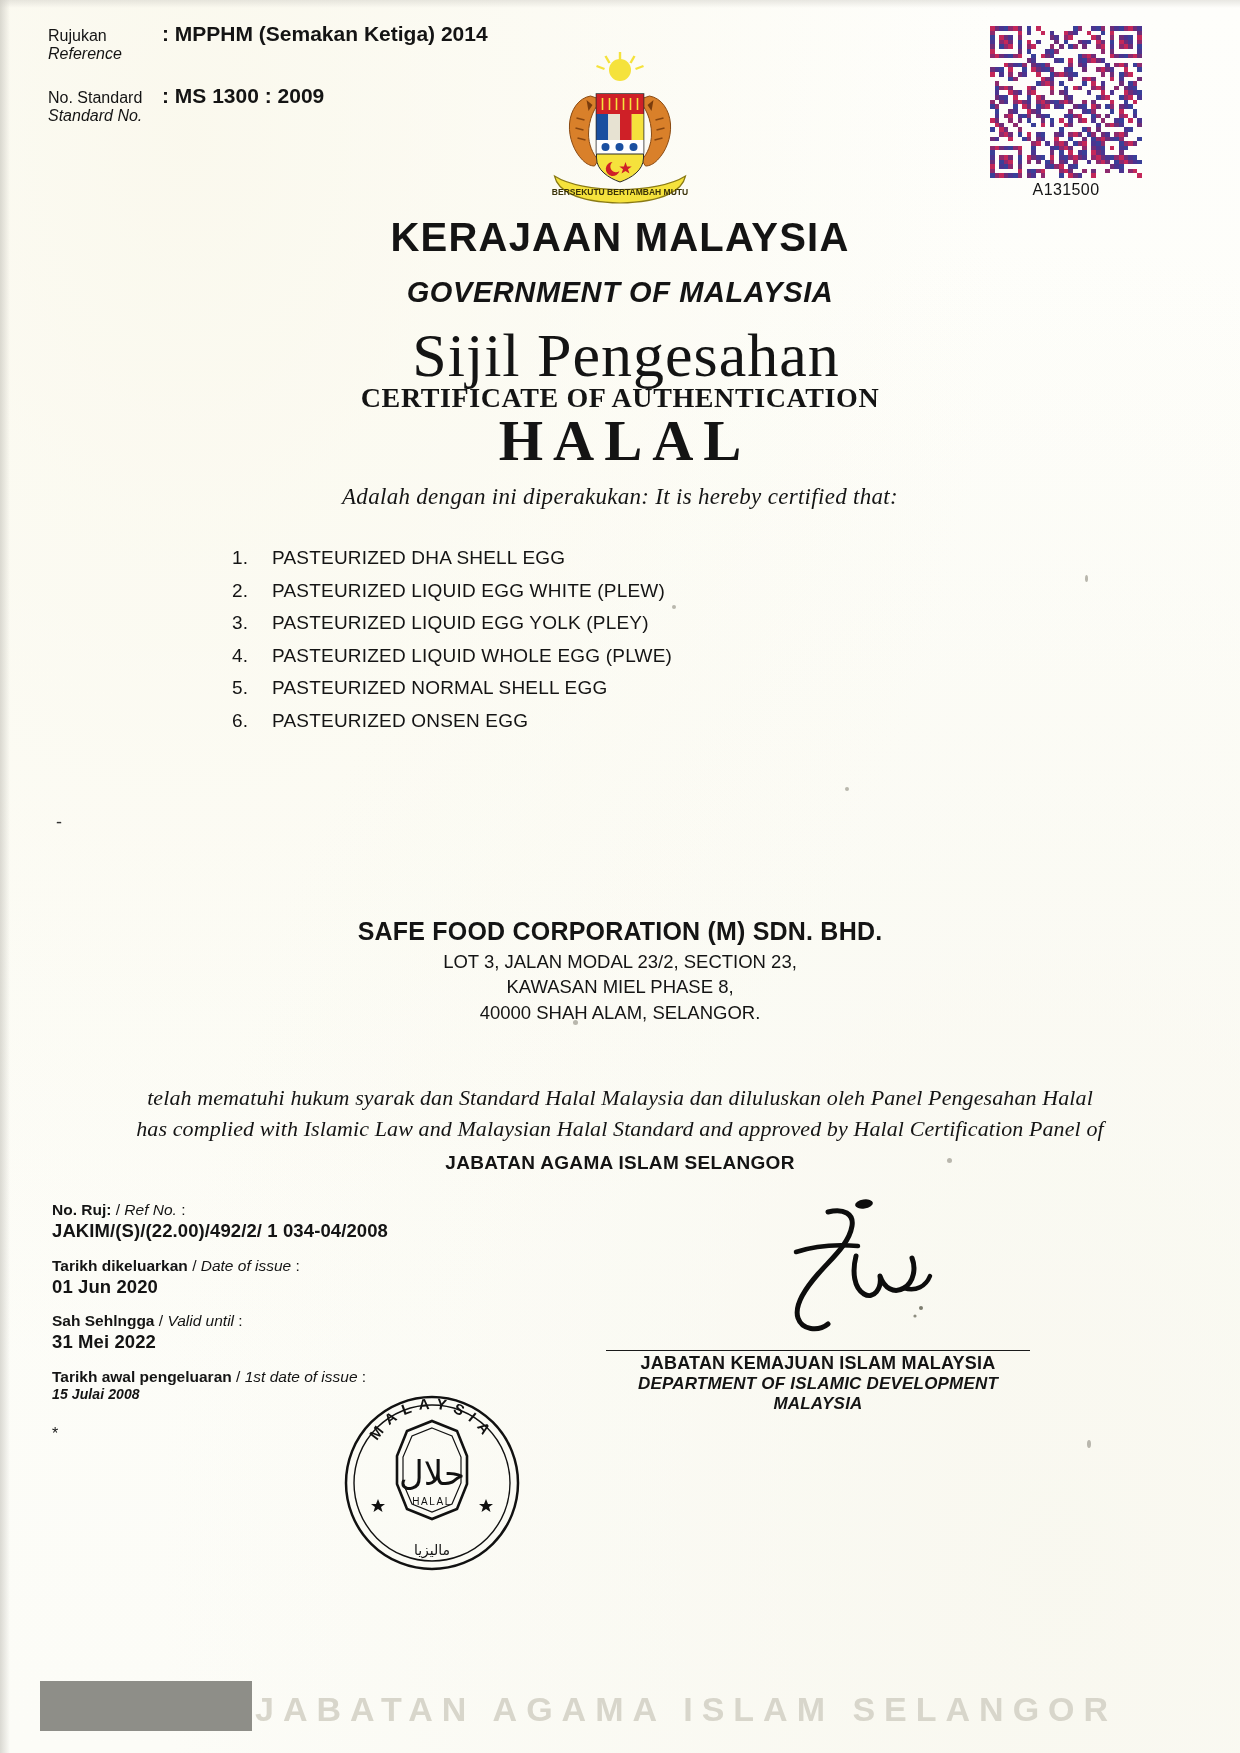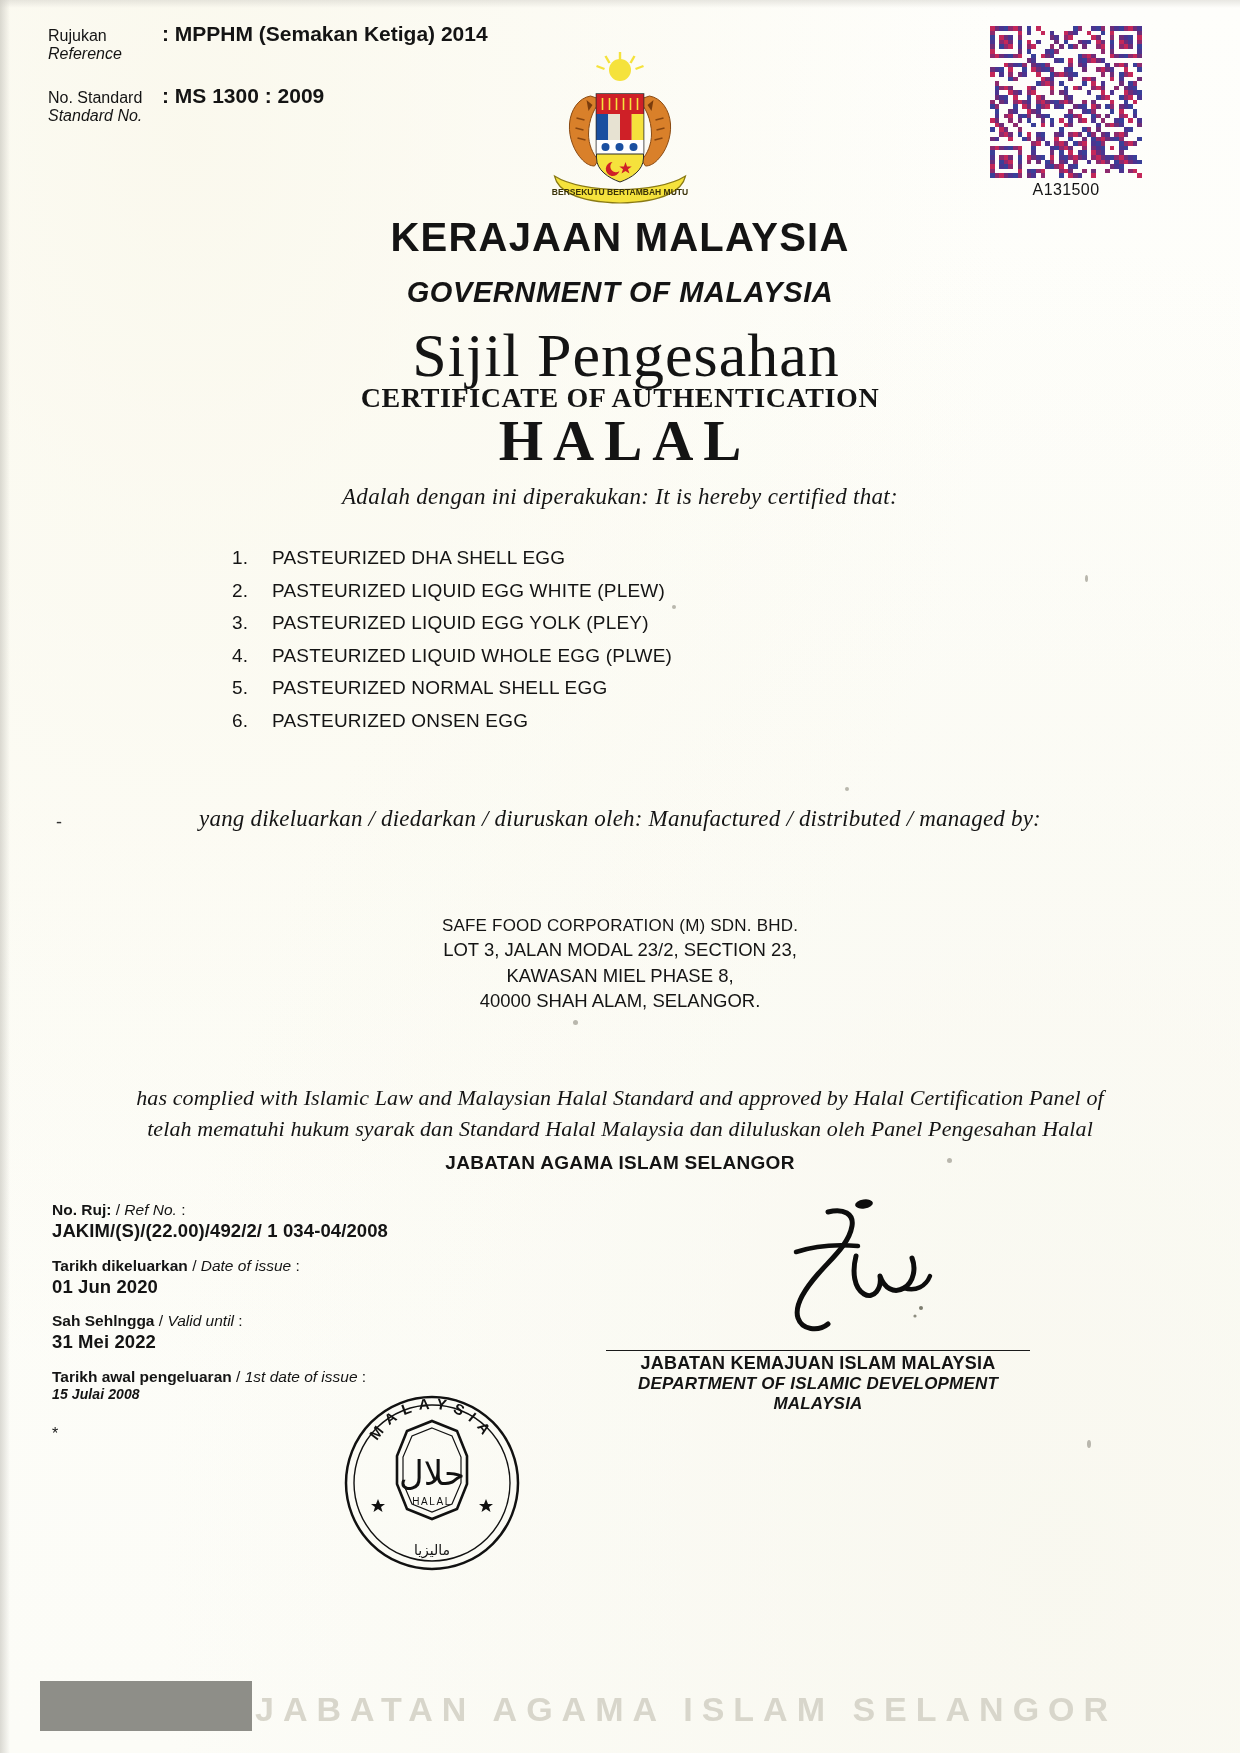--- a/index.html
+++ b/index.html
@@ -192,22 +192,22 @@
   
   .company {
     position: absolute;
     left: 0; right: 0;
     top: 914px;
     text-align: center;
     font-size: 18.5px;
     line-height: 1.38;
   }
   .company-name {
-    font-weight: normal;
-    font-size: 17px;
+    font-weight: bold;
+    font-size: 25px;
     letter-spacing: 0.2px;
   }
 
   
   .compliance {
     position: absolute;
     left: 0; right: 0;
     top: 1082px;
     text-align: center;
     font-family: "Liberation Serif", serif;
@@ -994,32 +994,31 @@
         <span class="prod-num">5.</span>
         <span class="prod-name">PASTEURIZED NORMAL SHELL EGG</span>
       </div>
       <div class="prod-row">
         <span class="prod-num">6.</span>
         <span class="prod-name">PASTEURIZED ONSEN EGG</span>
       </div>
     </div>
 
   <div class="dash-left">-</div>
-  <div class="mfg-line">yang dikeluarkan / diedarkan / diuruskan oleh: Manufactured / distributed / managed by:</div>
 
   <div class="company">
     <div class="company-name">SAFE FOOD CORPORATION (M) SDN. BHD.</div>
     <div>LOT 3, JALAN MODAL 23/2, SECTION 23,</div>
     <div>KAWASAN MIEL PHASE 8,</div>
     <div>40000 SHAH ALAM, SELANGOR.</div>
   </div>
 
   <div class="compliance">
+    <div>telah mematuhi hukum syarak dan Standard Halal Malaysia dan diluluskan oleh Panel Pengesahan Halal</div>
     <div>has complied with Islamic Law and Malaysian Halal Standard and approved by Halal Certification Panel of</div>
-    <div>telah mematuhi hukum syarak dan Standard Halal Malaysia dan diluluskan oleh Panel Pengesahan Halal</div>
   </div>
   <div class="authority">JABATAN AGAMA ISLAM SELANGOR</div>
 
   <div class="details">
     <div class="det-group">
       <div class="det-label"><b>No. Ruj:</b><span> / </span><i>Ref No. </i><span>:</span></div>
       <div class="det-value">JAKIM/(S)/(22.00)/492/2/ 1 034-04/2008</div>
     </div>
     <div class="det-group">
       <div class="det-label"><b>Tarikh dikeluarkan</b> / <i>Date of issue</i> :</div>

